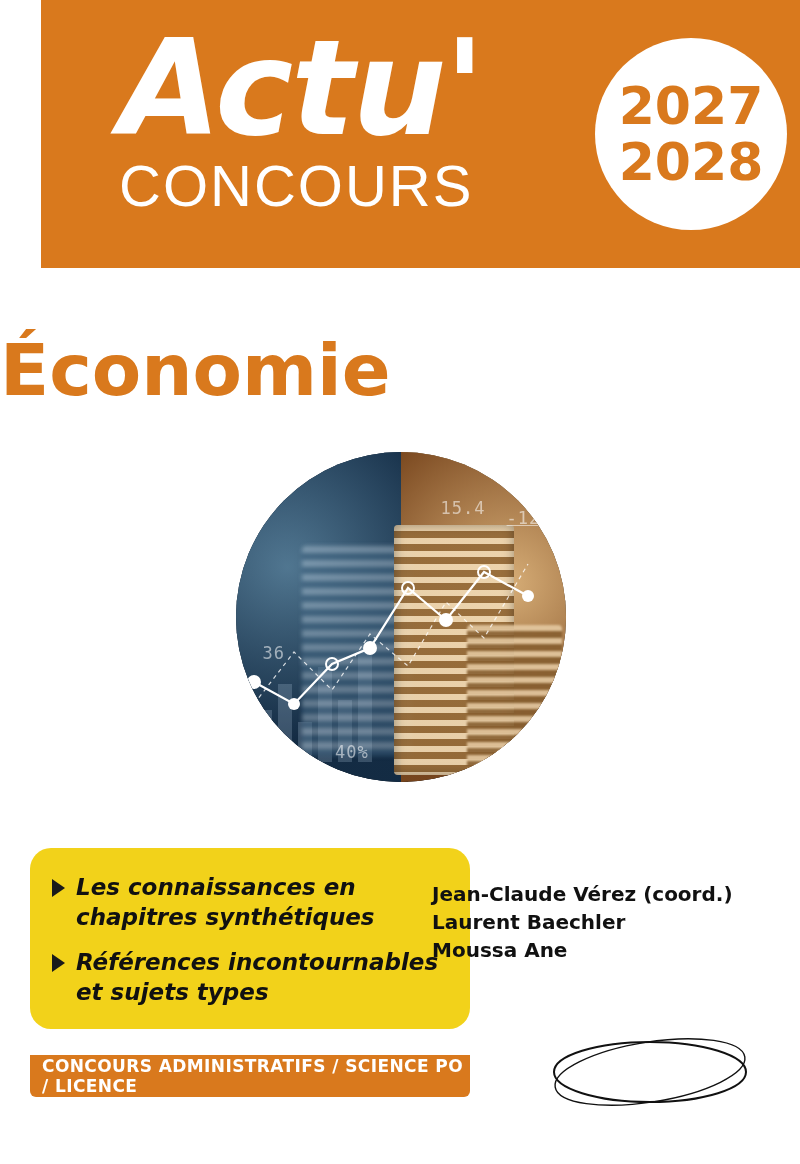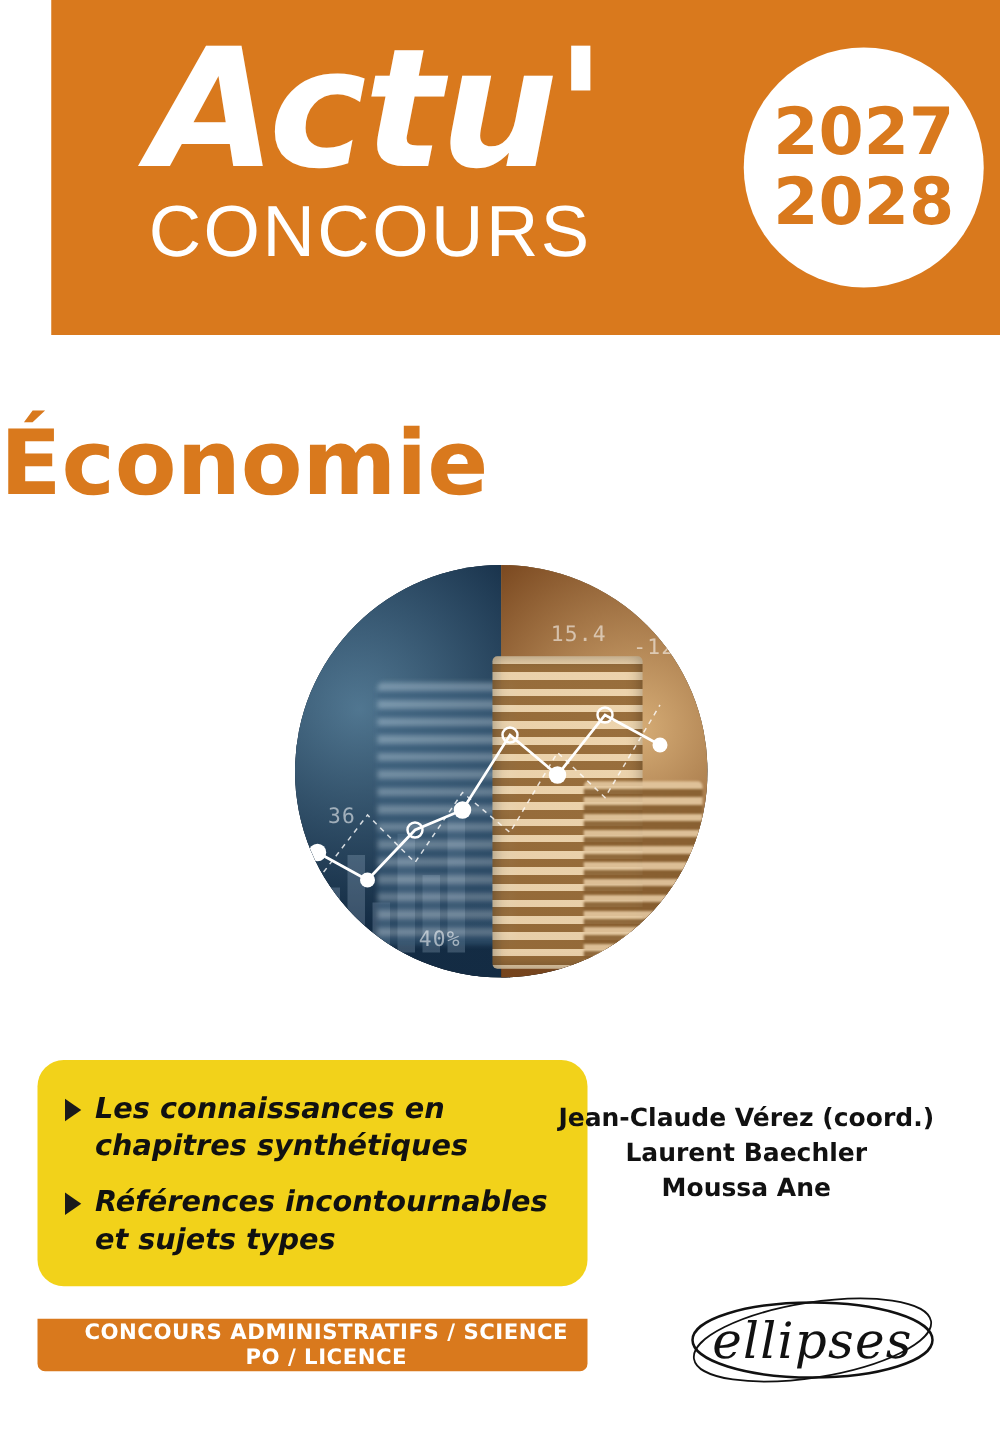--- a/index.html
+++ b/index.html
@@ -244,31 +244,30 @@
     border-radius: 0 0 6px 6px;
     display: flex;
     align-items: center;
   }
   .footer-bar span {
     font-family: "DejaVu Sans", sans-serif;
     font-weight: bold;
     font-size: 17px;
     letter-spacing: 0.4px;
     color: #ffffff;
-    padding-left: 22px;
-    text-align: center;
+    padding-left: 12px;
   }
 
   
   .authors {
     position: absolute;
     right: 38px;
     top: 880px;
     width: 330px;
-    text-align: center;
+    text-align: left;
   }
   .authors div {
     font-family: "DejaVu Sans", sans-serif;
     font-weight: bold;
     font-size: 20px;
     line-height: 28px;
     color: #111111;
   }
 
   
@@ -324,21 +323,21 @@
       <i style="left:102px;height:110px;"></i>
     </div>
 
     <div class="coin-stack coin-l"></div>
     <div class="coin-stack coin-r"></div>
     <div class="coin-stack coin-r2"></div>
 
     <div class="data-text" style="left:8%; top:58%;">36</div>
     <div class="data-text" style="left:30%; top:88%;">40%</div>
     <div class="data-text" style="left:62%; top:14%;">15.4</div>
-    <div class="data-text" style="left:82%; top:17%;">-12</div>
+    <div class="data-text" style="left:82%; top:17%;text-decoration:underline;">-12</div>
 
     <svg class="overlay-svg" viewBox="0 0 330 330">
       <polyline points="18,230 58,252 96,212 134,196 172,136 210,168 248,120 292,144" fill="none" stroke="#ffffff" stroke-width="2.2" stroke-dasharray="0"></polyline>
       <polyline points="18,252 58,200 96,238 134,182 172,214 210,150 248,186 292,112" fill="none" stroke="#ffffff" stroke-width="1.2" stroke-dasharray="4 4" opacity="0.8"></polyline>
       <circle cx="18" cy="230" r="7" fill="#ffffff"></circle>
       <circle cx="58" cy="252" r="6" fill="#ffffff"></circle>
       <circle cx="96" cy="212" r="6" fill="none" stroke="#ffffff" stroke-width="2"></circle>
       <circle cx="134" cy="196" r="7" fill="#ffffff"></circle>
       <circle cx="172" cy="136" r="6" fill="none" stroke="#ffffff" stroke-width="2"></circle>
       <circle cx="210" cy="168" r="7" fill="#ffffff"></circle>
@@ -366,16 +365,15 @@
     <div>Jean-Claude Vérez (coord.)</div>
     <div>Laurent Baechler</div>
     <div>Moussa Ane</div>
   </div>
 
   <div class="publisher">
     <svg width="220" height="100" viewBox="0 0 220 100">
       <ellipse cx="110" cy="52" rx="96" ry="30" fill="none" stroke="#111111" stroke-width="2"></ellipse>
       <ellipse cx="110" cy="52" rx="96" ry="30" fill="none" stroke="#111111" stroke-width="1.4" transform="rotate(-9 110 52)"></ellipse>
     </svg>
-    <div class="pub-name">ellipses</div>
   </div>
 
 </div>
 
 </body></html>

